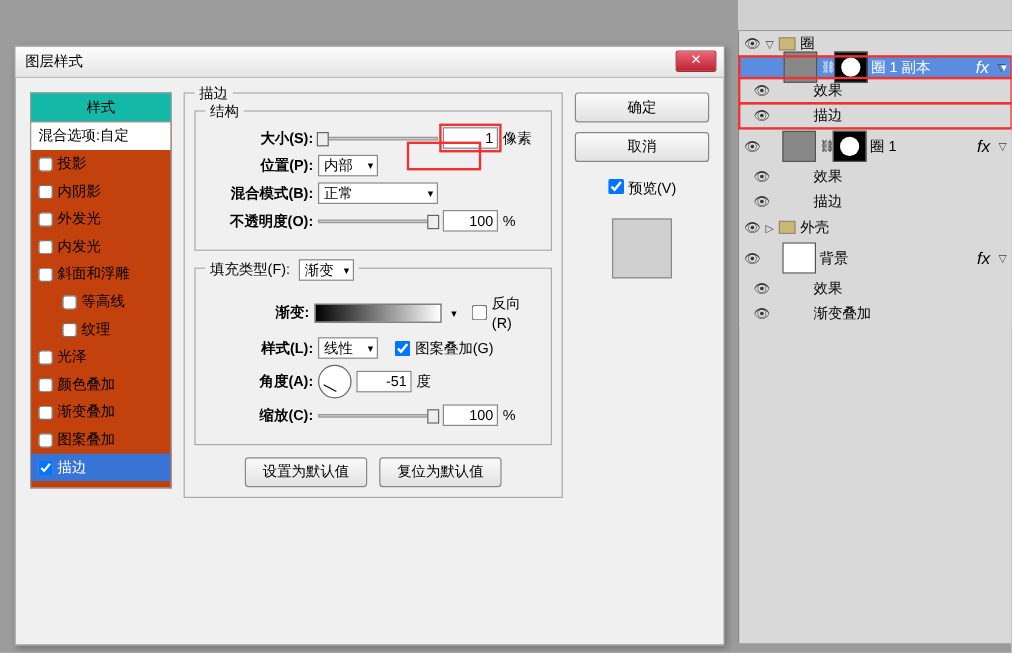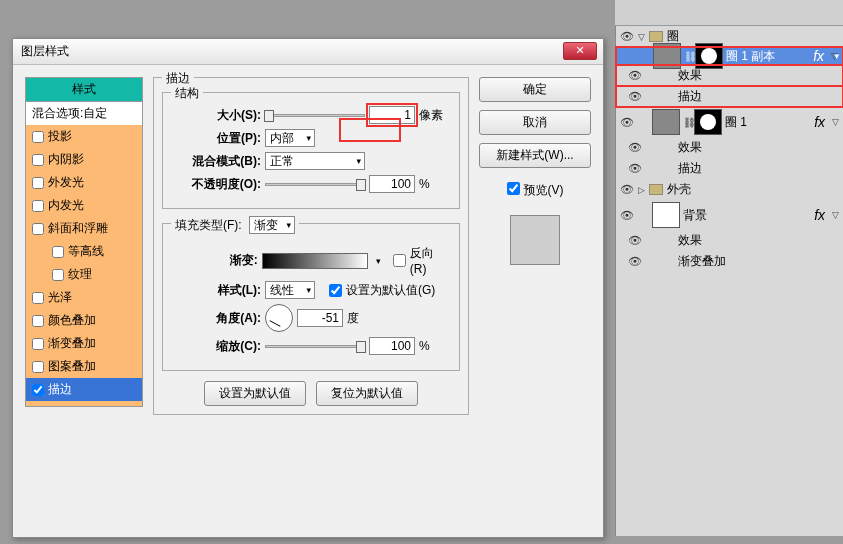--- a/index.html
+++ b/index.html
@@ -5,21 +5,21 @@
 * { box-sizing: border-box; margin: 0; padding: 0; font-family: "Microsoft YaHei", SimSun, sans-serif; font-size: 12px; }
 body { background: #9c9c9c; width: 843px; height: 544px; position: relative; overflow: hidden; }
 .watermark { position: absolute; top: 8px; right: 6px; color: #e00; font-weight: bold; font-size: 13px; }
 .dialog { position: absolute; top: 38px; left: 12px; width: 592px; height: 500px; background: #f0f0f0; border: 1px solid #888; box-shadow: 2px 2px 6px rgba(0,0,0,0.3); }
 .titlebar { height: 26px; background: linear-gradient(#fdfdfd,#e5e5e5); border-bottom: 1px solid #bbb; display: flex; align-items: center; padding: 0 8px; position: relative; }
 .titlebar .title { font-size: 12px; }
 .close-btn { position: absolute; right: 6px; top: 3px; width: 34px; height: 18px; background: linear-gradient(#e67,#b23); border: 1px solid #933; border-radius: 2px; color: #fff; text-align: center; line-height: 14px; font-size: 11px; }
 .dialog-body { display: flex; padding: 12px; gap: 10px; }
 .styles-panel { width: 118px; }
 .styles-header { border: 1px solid #999; background: #14b8a6; padding: 3px 6px; text-align: center; }
-.styles-list { border: 1px solid #999; border-top: none; background: #fdba74; height: 305px; }
+.styles-list { border: 1px solid #999; border-top: none; background: #c2410c; height: 305px; }
 .style-row { padding: 3px 6px; display: flex; align-items: center; gap: 4px; }
 .style-row.blend { background: #fff; }
 .style-row.selected { background: #3874d6; color: #fff; }
 .style-row.indent { padding-left: 26px; }
 .style-row input[type=checkbox] { width: 12px; height: 12px; }
 .main-panel { flex: 1; position: relative; }
 .fieldset { border: 1px solid #aaa; padding: 8px 10px 10px; margin-bottom: 10px; position: relative; }
 .fieldset .legend { position: absolute; top: -8px; left: 8px; background: #f0f0f0; padding: 0 4px; }
 .fieldset.outer { padding: 14px 8px 8px; }
 .row { display: flex; align-items: center; margin: 5px 0; gap: 4px; }
@@ -244,21 +244,21 @@
             <span class="grad-preview"></span>
             <span style="width:18px"></span>
             <input type="checkbox" style="">
             <span>反向(R)</span>
           </div>
           <div class="row">
             <span class="lbl">样式(L):</span>
             <span class="sel">线性</span>
             <span style="width:6px"></span>
             <input type="checkbox" checked="" style="">
-            <span>设置为默认值(G)</span>
+            <span>图案叠加(G)</span>
           </div>
           <div class="row">
             <span class="lbl">角度(A):</span>
             <span class="angle-dial"></span>
             <input class="num-input" value="-51" style="">
             <span>度</span>
           </div>
           <div class="row">
             <span class="lbl">缩放(C):</span>
             <span class="slider">
@@ -272,21 +272,20 @@
         <div class="btns-row">
           <button class="btn">设置为默认值</button>
           <button class="btn">复位为默认值</button>
         </div>
       </div>
     </div>
 
     <div class="right-col">
       <button class="btn">确定</button>
       <button class="btn">取消</button>
-      <button class="btn">新建样式(W)...</button>
       <div class="preview-chk">
         <input type="checkbox" checked="" style="">
         <span>预览(V)</span>
       </div>
       <div class="preview-swatch"></div>
     </div>
   </div>
 </div>
 
 </body></html>

